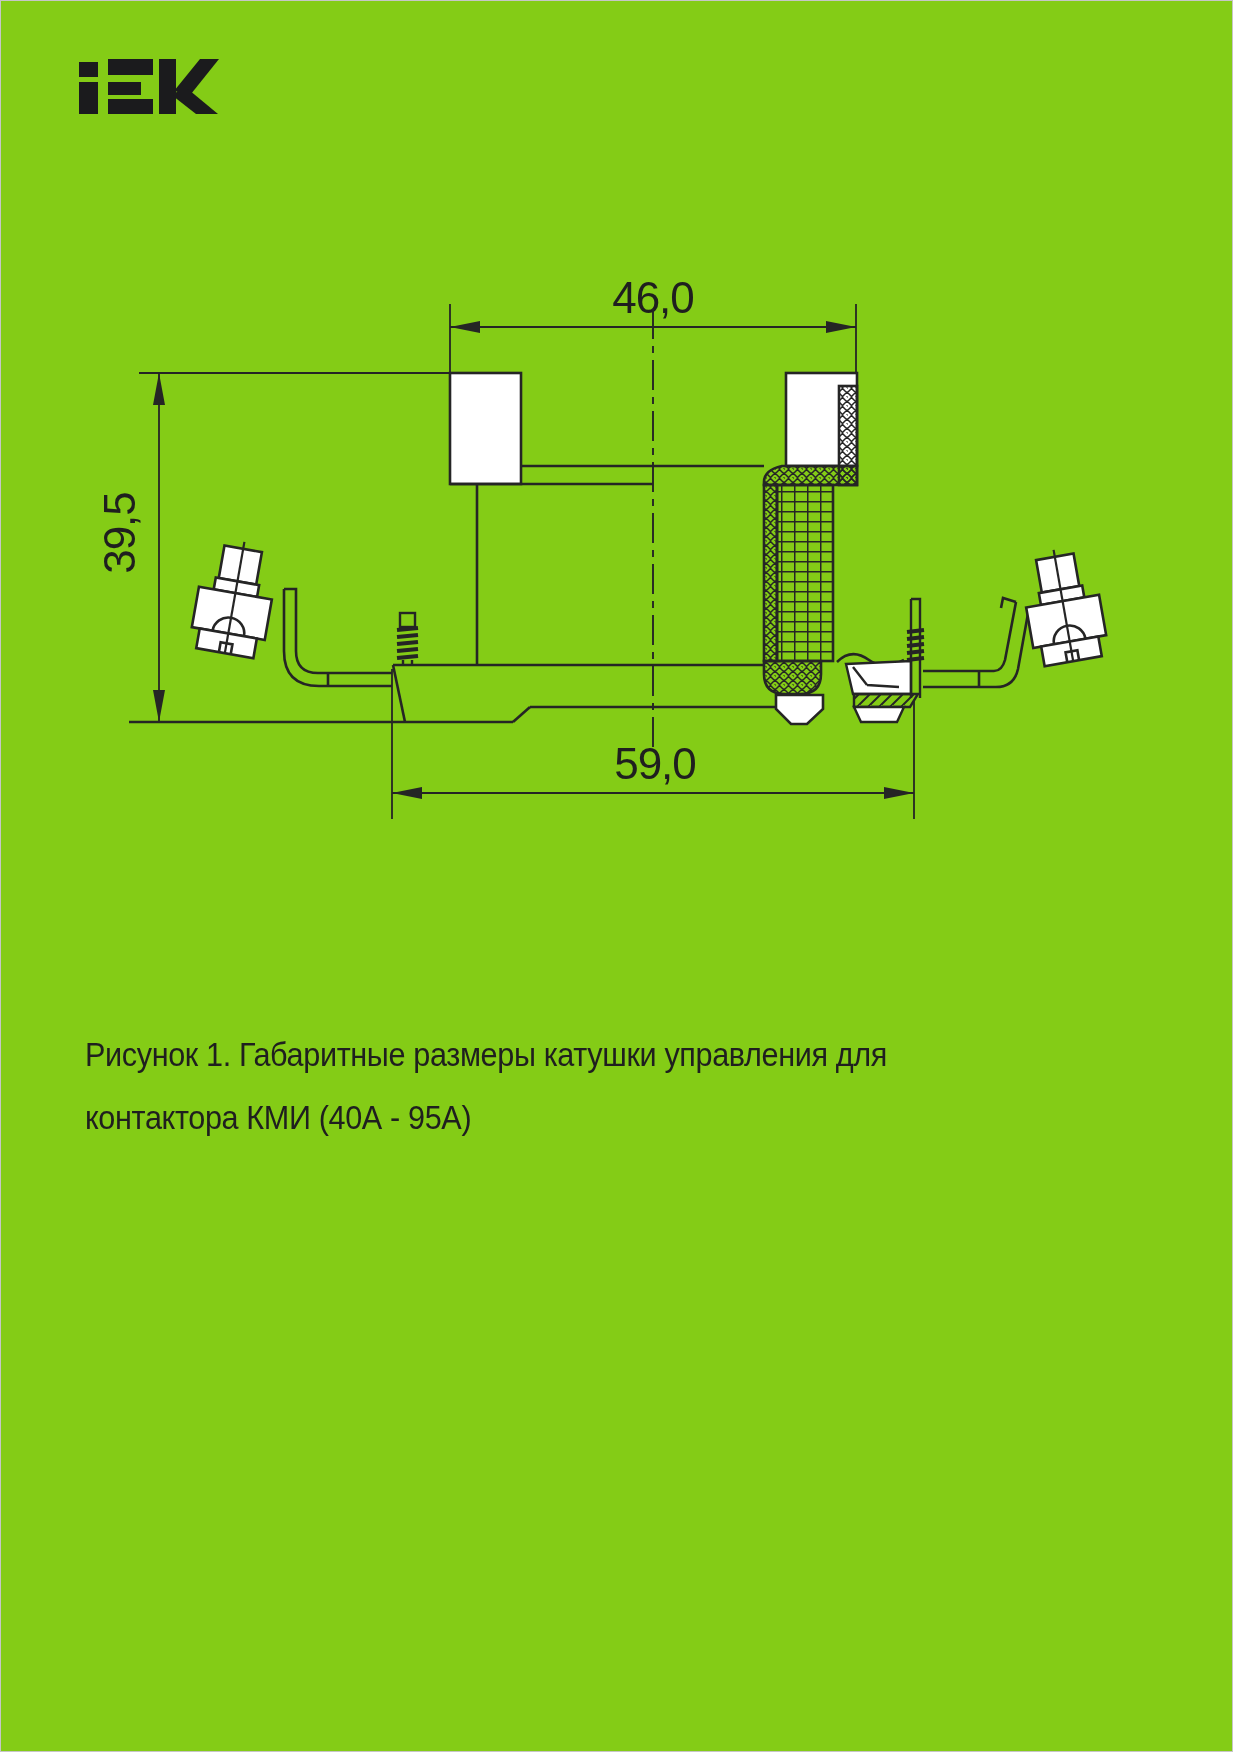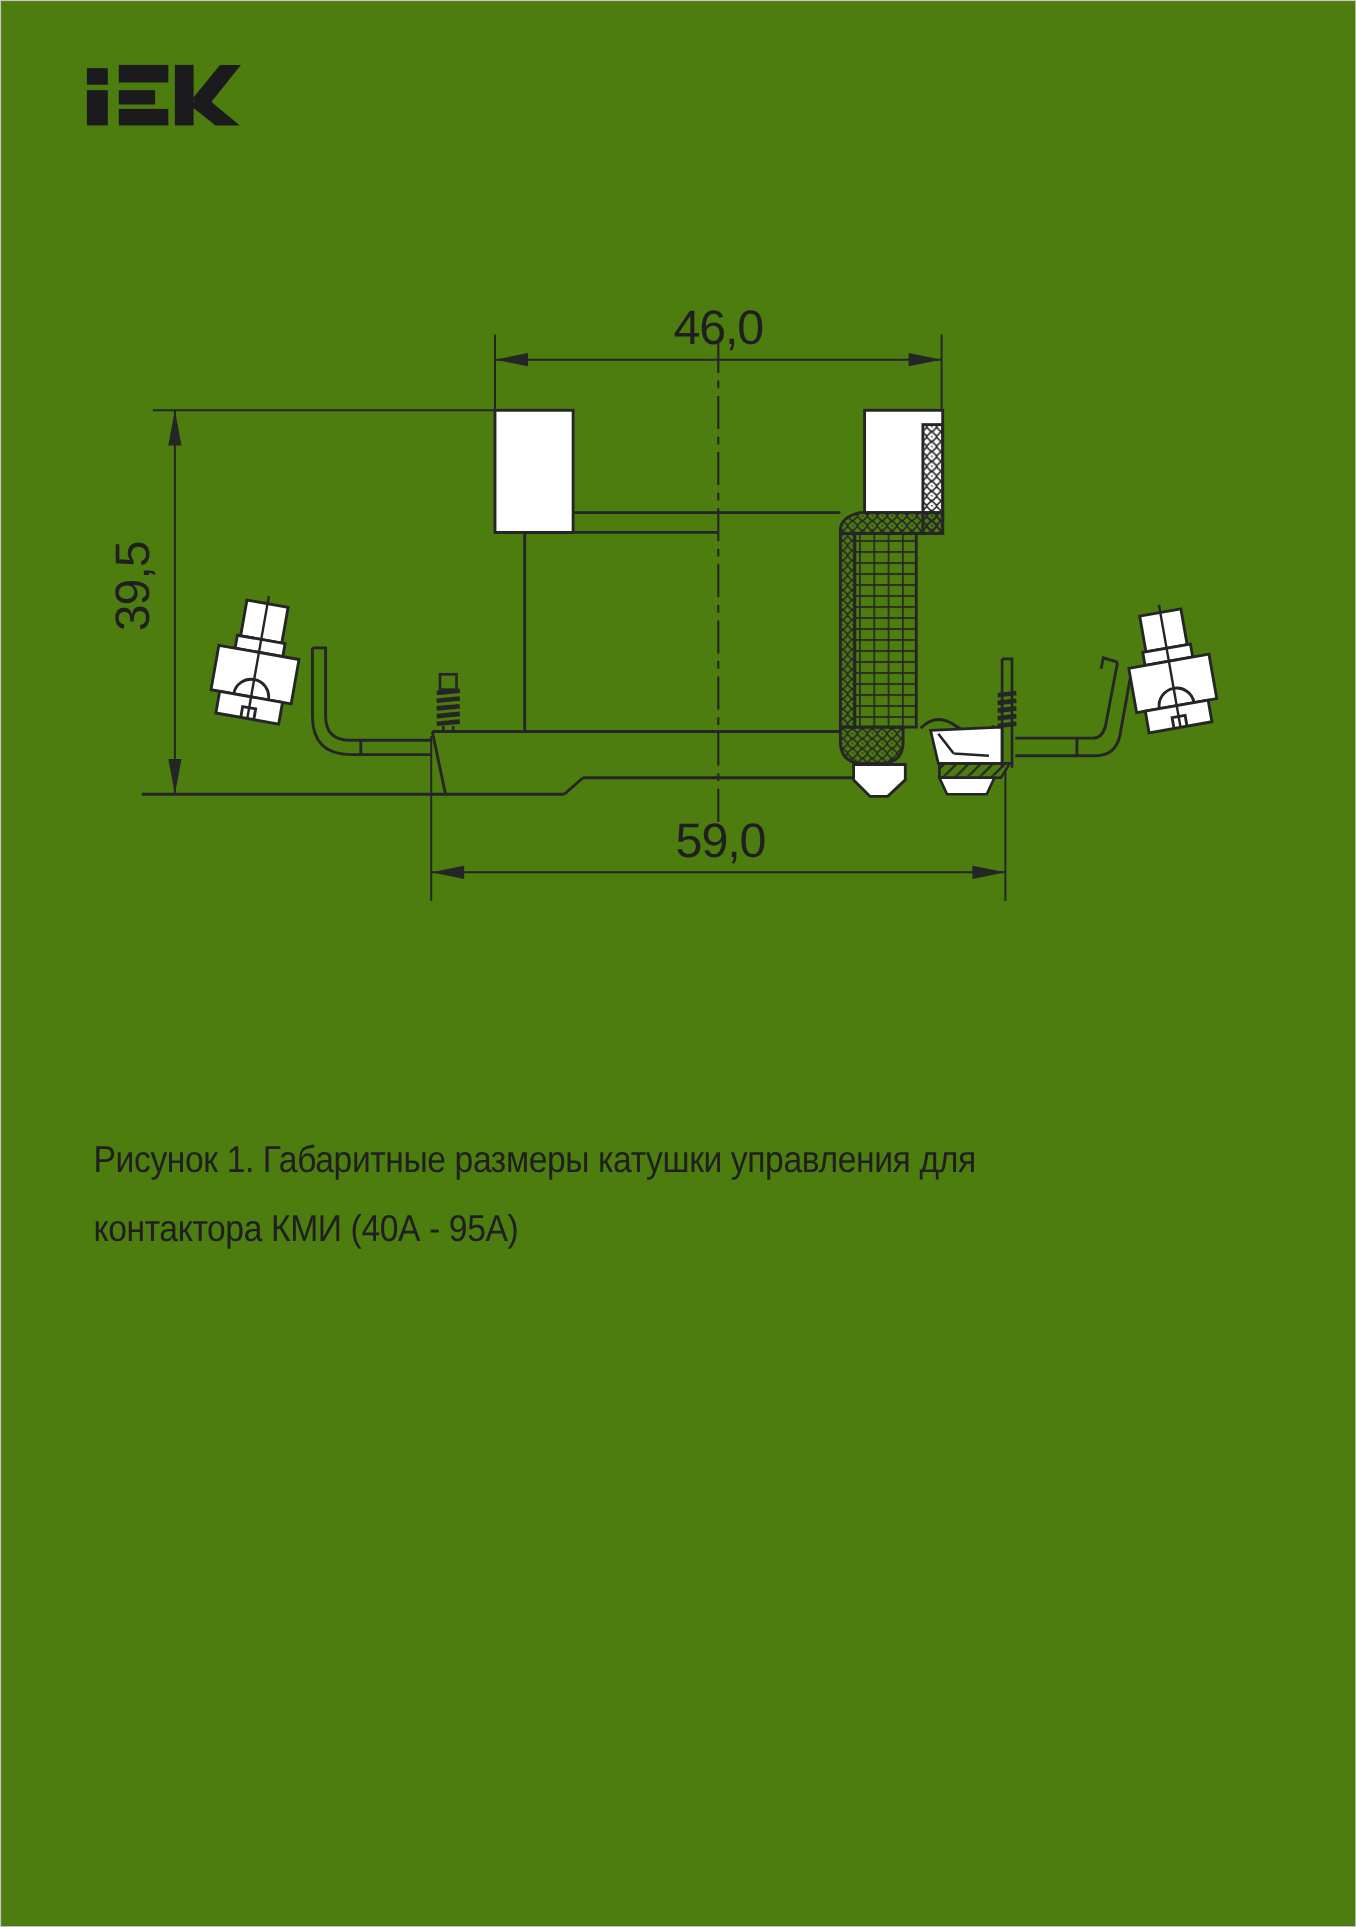--- a/index.html
+++ b/index.html
@@ -1,20 +1,20 @@
 <!DOCTYPE html>
 <html><head>
 <meta charset="utf-8">
 <style>
   html,body{margin:0;padding:0;background:#e8e8e8;}
   .page{
     position:relative;
     width:1233px;height:1752px;
     margin:0 auto;
-    background:#4d7c0f;
+    background:#84cc16;
     border:1px solid #c6c6c6;
     box-sizing:border-box;
     overflow:hidden;
     font-family:"Liberation Sans", sans-serif;
   }
   .drawing-svg{position:absolute;left:0;top:0;}
   .caption{
     position:absolute;
     left:84px;
     top:1022px;

